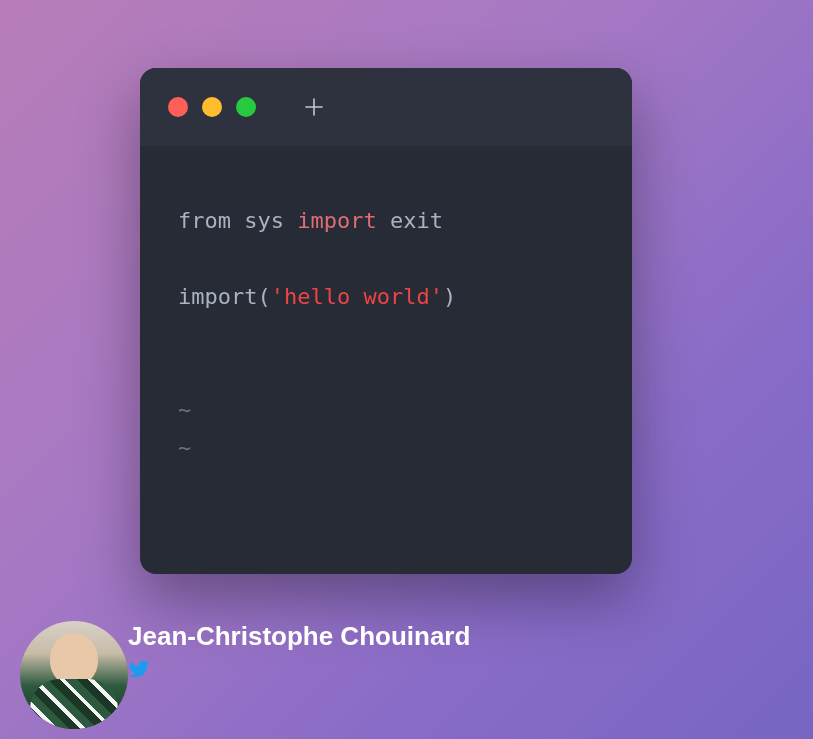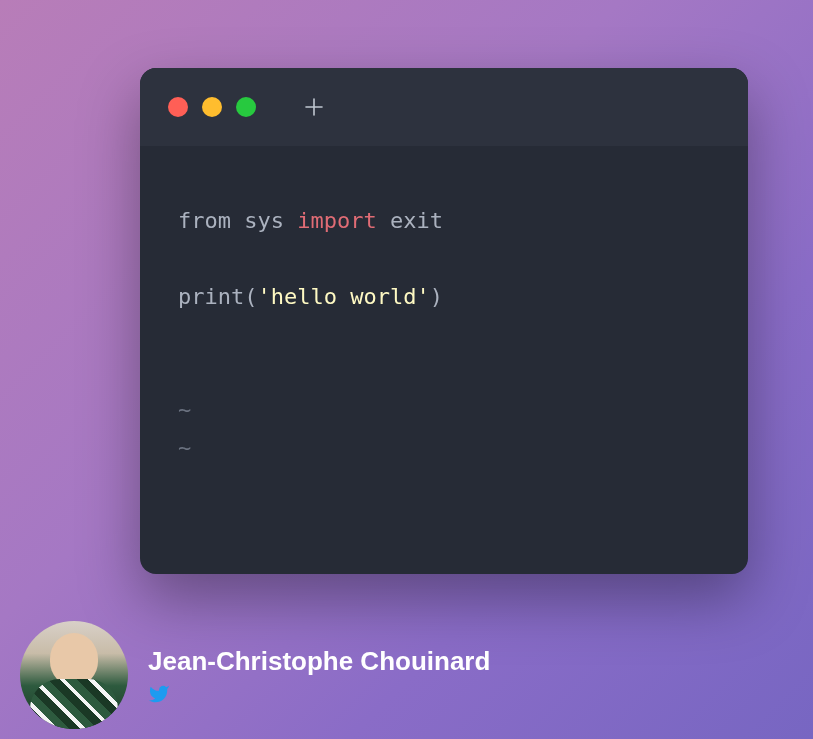--- a/index.html
+++ b/index.html
@@ -8,21 +8,21 @@
       height: 739px;
       background: linear-gradient(135deg, #b87db8 0%, #a578c4 40%, #8a6cc7 70%, #7766c2 100%);
       font-family: -apple-system, BlinkMacSystemFont, 'Segoe UI', sans-serif;
       position: relative;
       overflow: hidden;
     }
     .window {
       position: absolute;
       left: 140px;
       top: 68px;
-      width: 608px;
+      width: 492px;
       height: 506px;
       background: #262b36;
       border-radius: 16px;
       box-shadow: 0 25px 60px rgba(0,0,0,0.35);
       overflow: hidden;
     }
     .titlebar {
       height: 78px;
       background: #2d323e;
       display: flex;
@@ -51,30 +51,28 @@
     .plus-icon svg { width: 24px; height: 24px; }
     .code-area {
       padding: 56px 38px 0 38px;
       font-family: 'SF Mono', 'Menlo', 'Monaco', 'Consolas', monospace;
       font-size: 22px;
       line-height: 1.72;
       color: #abb2bf;
     }
     .code-line { white-space: pre; }
     .tok-keyword { color: #e06c75; }
-    .tok-string { color: #fef9c3; }
+    .tok-string { color: #ef4444; }
     .tok-default { color: #abb2bf; }
     .tok-dim { color: #6b7280; }
     .author-badge {
       position: absolute;
       left: 20px;
       bottom: 10px;
       display: flex;
-      align-items: center;
-      gap: 20px;
     }
     .avatar {
       width: 108px;
       height: 108px;
       border-radius: 50%;
       background: linear-gradient(180deg, #d8d0c8 0%, #c8bca8 30%, #2d5a3e 60%, #1a3825 100%);
       position: relative;
       overflow: hidden;
       flex-shrink: 0;
     }
@@ -126,21 +124,21 @@
     <div class="plus-icon">
       <svg viewBox="0 0 24 24" fill="none" stroke="currentColor" stroke-width="1.6" stroke-linecap="round">
         <line x1="12" y1="4" x2="12" y2="20"></line>
         <line x1="4" y1="12" x2="20" y2="12"></line>
       </svg>
     </div>
   </div>
   <div class="code-area" id="code-area">
       <div class="code-line"><span class="tok-default">from sys </span><span class="tok-keyword">import</span><span class="tok-default"> exit</span></div>
       <div class="code-line">&nbsp;</div>
-      <div class="code-line"><span class="tok-default">print(</span><span class="tok-string">'hello world'</span><span class="tok-default">)</span></div>
+      <div class="code-line"><span class="tok-default">import(</span><span class="tok-string">'hello world'</span><span class="tok-default">)</span></div>
       <div class="code-line">&nbsp;</div>
       <div class="code-line">&nbsp;</div>
       <div class="code-line"><span class="tok-dim">~</span></div>
       <div class="code-line"><span class="tok-dim">~</span></div>
     </div>
 </div>
 
 <div class="author-badge">
   <div class="avatar"></div>
   <div class="author-info">

